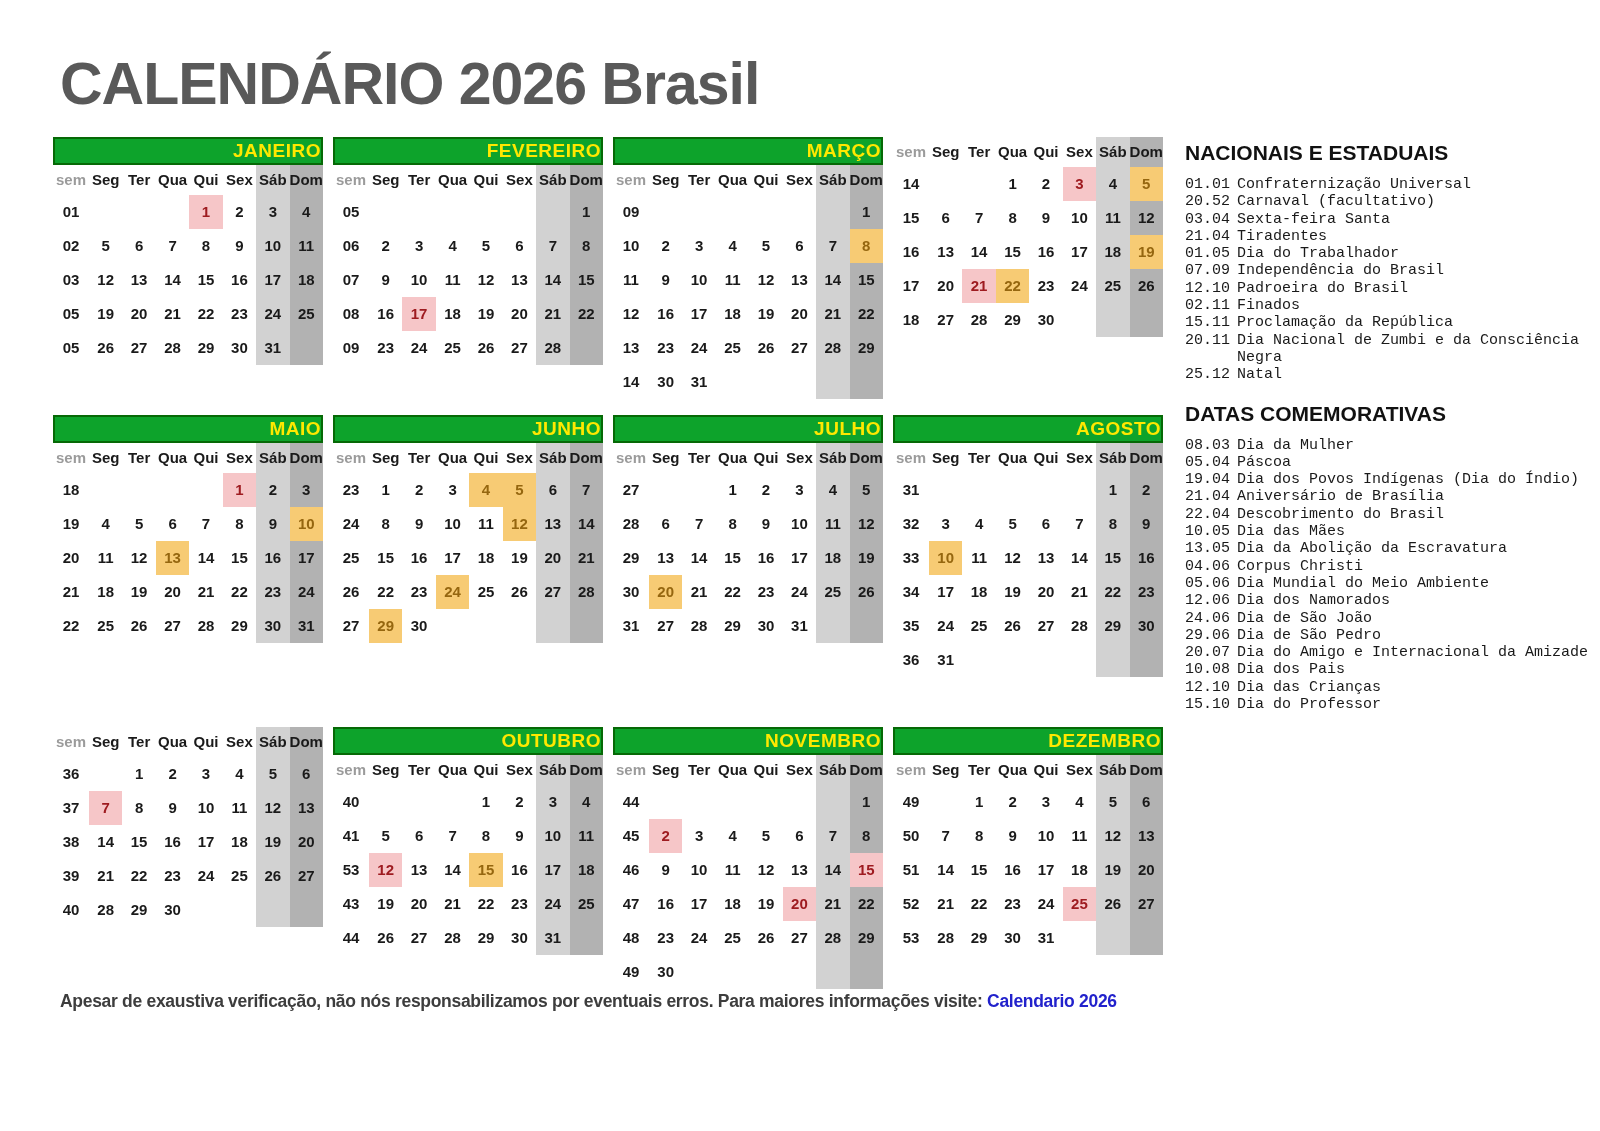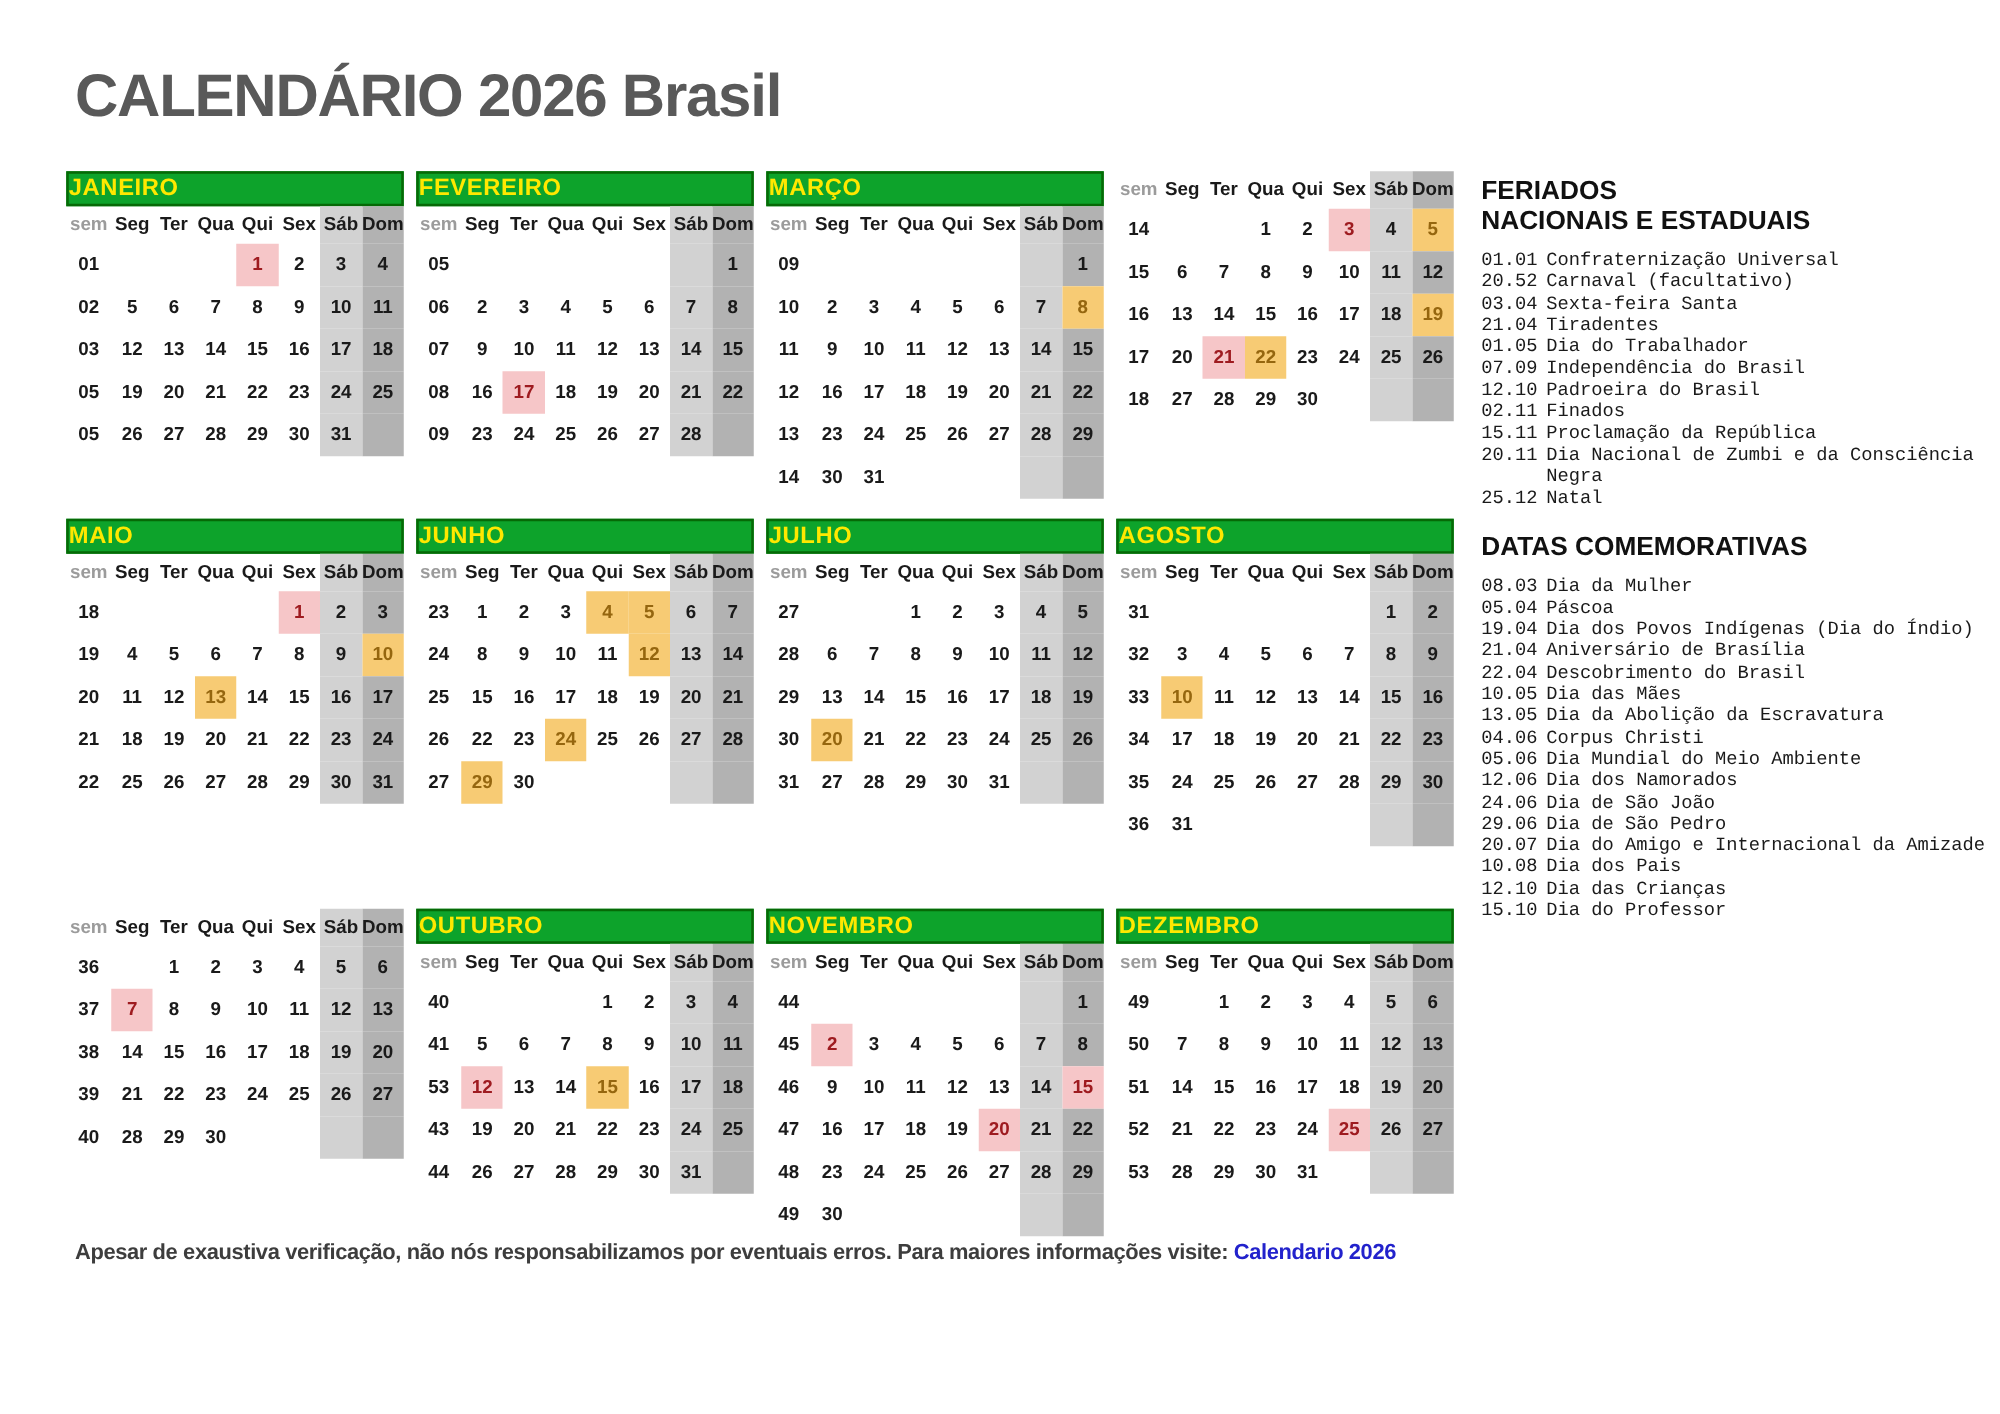--- a/index.html
+++ b/index.html
@@ -2,33 +2,33 @@
 <html><head>
 <meta charset="utf-8">
 <style>
   html,body{margin:0;padding:0;}
   body{
     width:1600px;height:1131px;position:relative;background:#ffffff;
     font-family:"Liberation Sans", sans-serif;overflow:hidden;
   }
   .page-title{
     position:absolute;left:60px;top:50px;margin:0;
-    font-size:48px;font-weight:bold;color:#595959;letter-spacing:-1px;
+    font-size:59px;font-weight:bold;color:#595959;letter-spacing:-1px;
     font-family:"Liberation Sans", sans-serif;
   }
   #months-grid{
     position:absolute;left:53px;top:137px;
     display:grid;grid-template-columns:repeat(4,270px);
     grid-template-rows:278px 312px auto;column-gap:10px;align-items:start;
   }
   .month{width:270px;}
   .month-header{
     height:24px;border:2px solid #066906;background:#0DA32B;
     color:#FFE800;font-weight:bold;font-size:19px;line-height:24px;
-    text-align:left;letter-spacing:.5px;
+    text-align:right;letter-spacing:.5px;
   }
   .dow-row,.week-row{display:grid;grid-template-columns:36px repeat(7,1fr);width:270px;}
   .dow-row{height:30px;}
   .dow-row .cell{line-height:30px;font-size:15px;font-weight:bold;color:#1a1a1a;text-align:center;}
   .dow-row .sem-h{color:#9B9B9B;}
   .week-row{height:34px;}
   .week-row .cell{line-height:34px;font-size:15px;font-weight:bold;text-align:center;color:#1a1a1a;}
   .wnum{color:#A0A0A0;}
   .sab{background:#D2D2D2;}
   .dom{background:#B2B2B2;}
@@ -835,21 +835,20 @@
         <div class="cell day"></div>
         <div class="cell day sab"></div>
         <div class="cell day dom"></div>
       </div>
     </div>
   </div>
 
 <div id="sidebar">
   <div id="holidays-section">
     <div class="side-heading">
-      <div>FERIADOS</div>
       <div>NACIONAIS E ESTADUAIS</div>
     </div>
     <div class="side-list" id="holidays-list">
         <div class="h-item">
           <span class="h-date">01.01</span>
           <span class="h-label">Confraternização Universal</span>
         </div>
         <div class="h-item">
           <span class="h-date">20.52</span>
           <span class="h-label">Carnaval (facultativo)</span>

